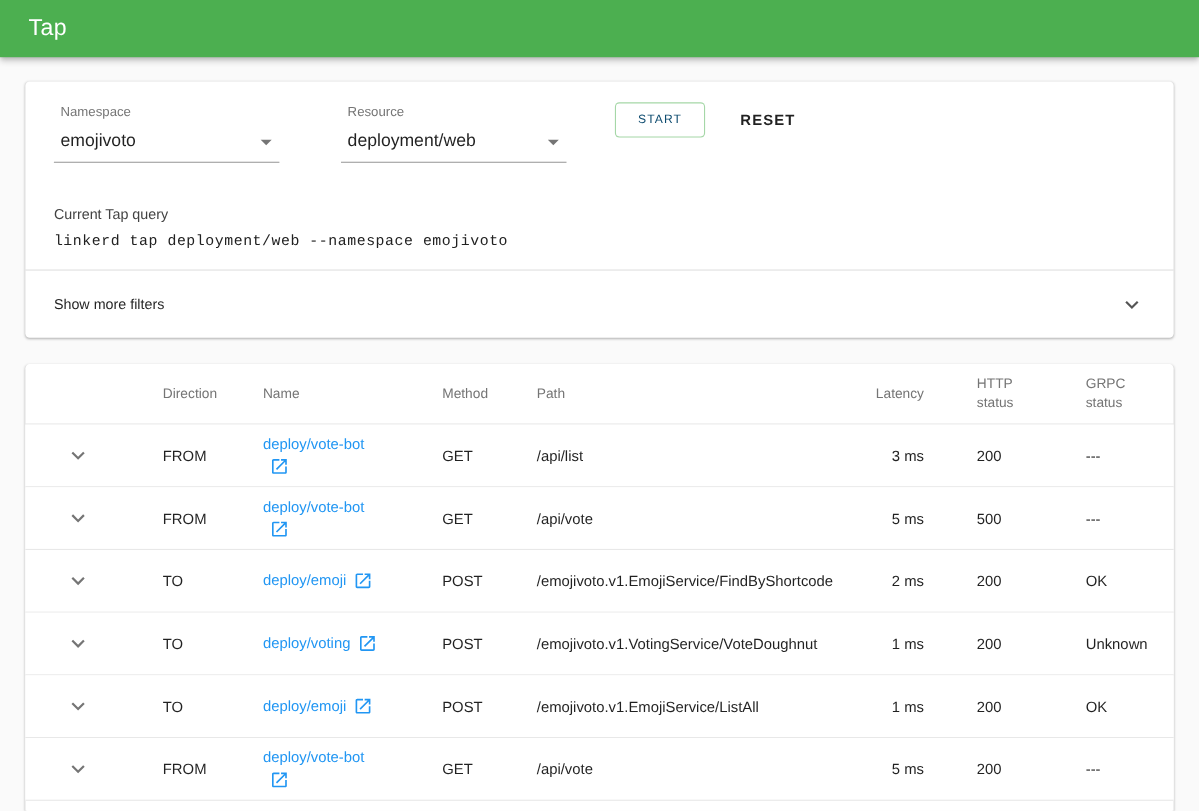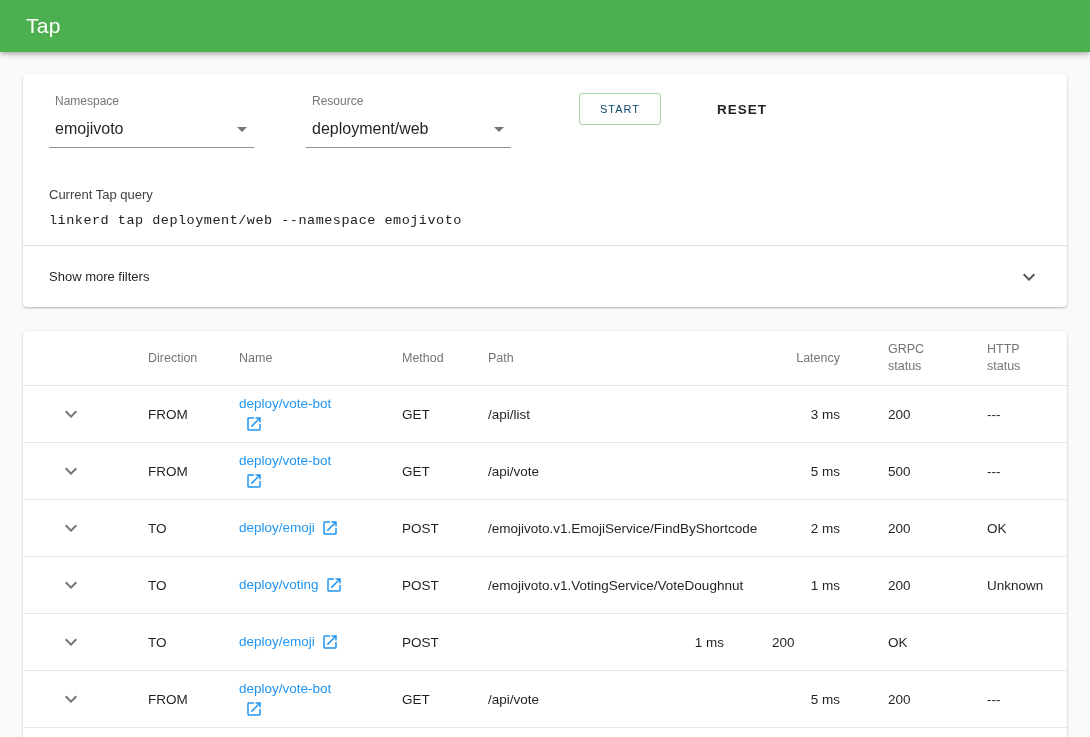--- a/index.html
+++ b/index.html
@@ -20,23 +20,23 @@
   .content { padding: 22px 23px 0 23px; }
 
   .card {
     background: #ffffff; border-radius: 4px;
     box-shadow: 0 1px 3px rgba(0,0,0,0.12), 0 1px 2px rgba(0,0,0,0.18);
   }
 
   
   .filter-card { margin-bottom: 24px; }
   .filter-inner { padding: 20px 26px 0 26px; }
-  .form-row { display: flex; align-items: flex-start; gap: 24px; }
+  .form-row { display: flex; align-items: flex-start; }
   .select-field { width: 205px; cursor: pointer; }
-  .select-field + .select-field { margin-left: 28px; }
+  .select-field + .select-field { margin-left: 56px; }
   .select-field .flabel { display: block; font-size: 12px; color: #757575; margin-left: 6px; margin-bottom: 7px; }
   .select-value-row {
     display: flex; align-items: center; justify-content: space-between;
     border-bottom: 1px solid rgba(0,0,0,0.42); padding: 2px 0 6px 6px;
   }
   .select-value { font-size: 16px; color: rgba(0,0,0,0.87); }
   .dd-arrow { display: inline-flex; color: #757575; }
 
   .start-btn {
     margin-left: 44px; margin-top: -1px;
@@ -142,22 +142,22 @@
   </section>
 
   <section class="card table-card">
     <div class="thead">
       <div class="cell c-expand"></div>
       <div class="cell">Direction</div>
       <div class="cell">Name</div>
       <div class="cell">Method</div>
       <div class="cell">Path</div>
       <div class="cell c-latency">Latency</div>
+      <div class="cell"><span class="hdr-narrow">HTTP status</span></div>
       <div class="cell"><span class="hdr-narrow">GRPC status</span></div>
-      <div class="cell"><span class="hdr-narrow">HTTP status</span></div>
     </div>
     <div id="tbody">
   <div class="trow">
     <div class="cell c-expand">
       <button class="xbtn">
         <svg width="24" height="24" viewBox="0 0 24 24">
                 <path d="M7.41 8.59 12 13.17l4.59-4.58L18 10l-6 6-6-6 1.41-1.41z" fill="currentColor"></path>
               </svg>
       </button>
     </div>
@@ -245,20 +245,21 @@
               </svg>
       </button>
     </div>
     <div class="cell c-direction">TO</div>
     <div class="cell c-name"><a class="name-link">deploy/emoji</a><span class="extlink">
               <svg width="18" height="18" viewBox="0 0 24 24">
                 <path d="M19 19H5V5h7V3H5c-1.11 0-2 .9-2 2v14c0 1.1.89 2 2 2h14c1.1 0 2-.9 2-2v-7h-2v7zM14 3v2h3.59l-9.83 9.83 1.41 1.41L19 6.41V10h2V3h-7z" fill="currentColor"></path>
               </svg>
             </span></div>
     <div class="cell c-method">POST</div>
+    <div class="cell c-path">/emojivoto.v1.EmojiService/ListAll</div>
     <div class="cell c-latency">1 ms</div>
     <div class="cell c-http">200</div>
     <div class="cell c-grpc">OK</div>
   </div>
 
   <div class="trow">
     <div class="cell c-expand">
       <button class="xbtn">
         <svg width="24" height="24" viewBox="0 0 24 24">
                 <path d="M7.41 8.59 12 13.17l4.59-4.58L18 10l-6 6-6-6 1.41-1.41z" fill="currentColor"></path>

